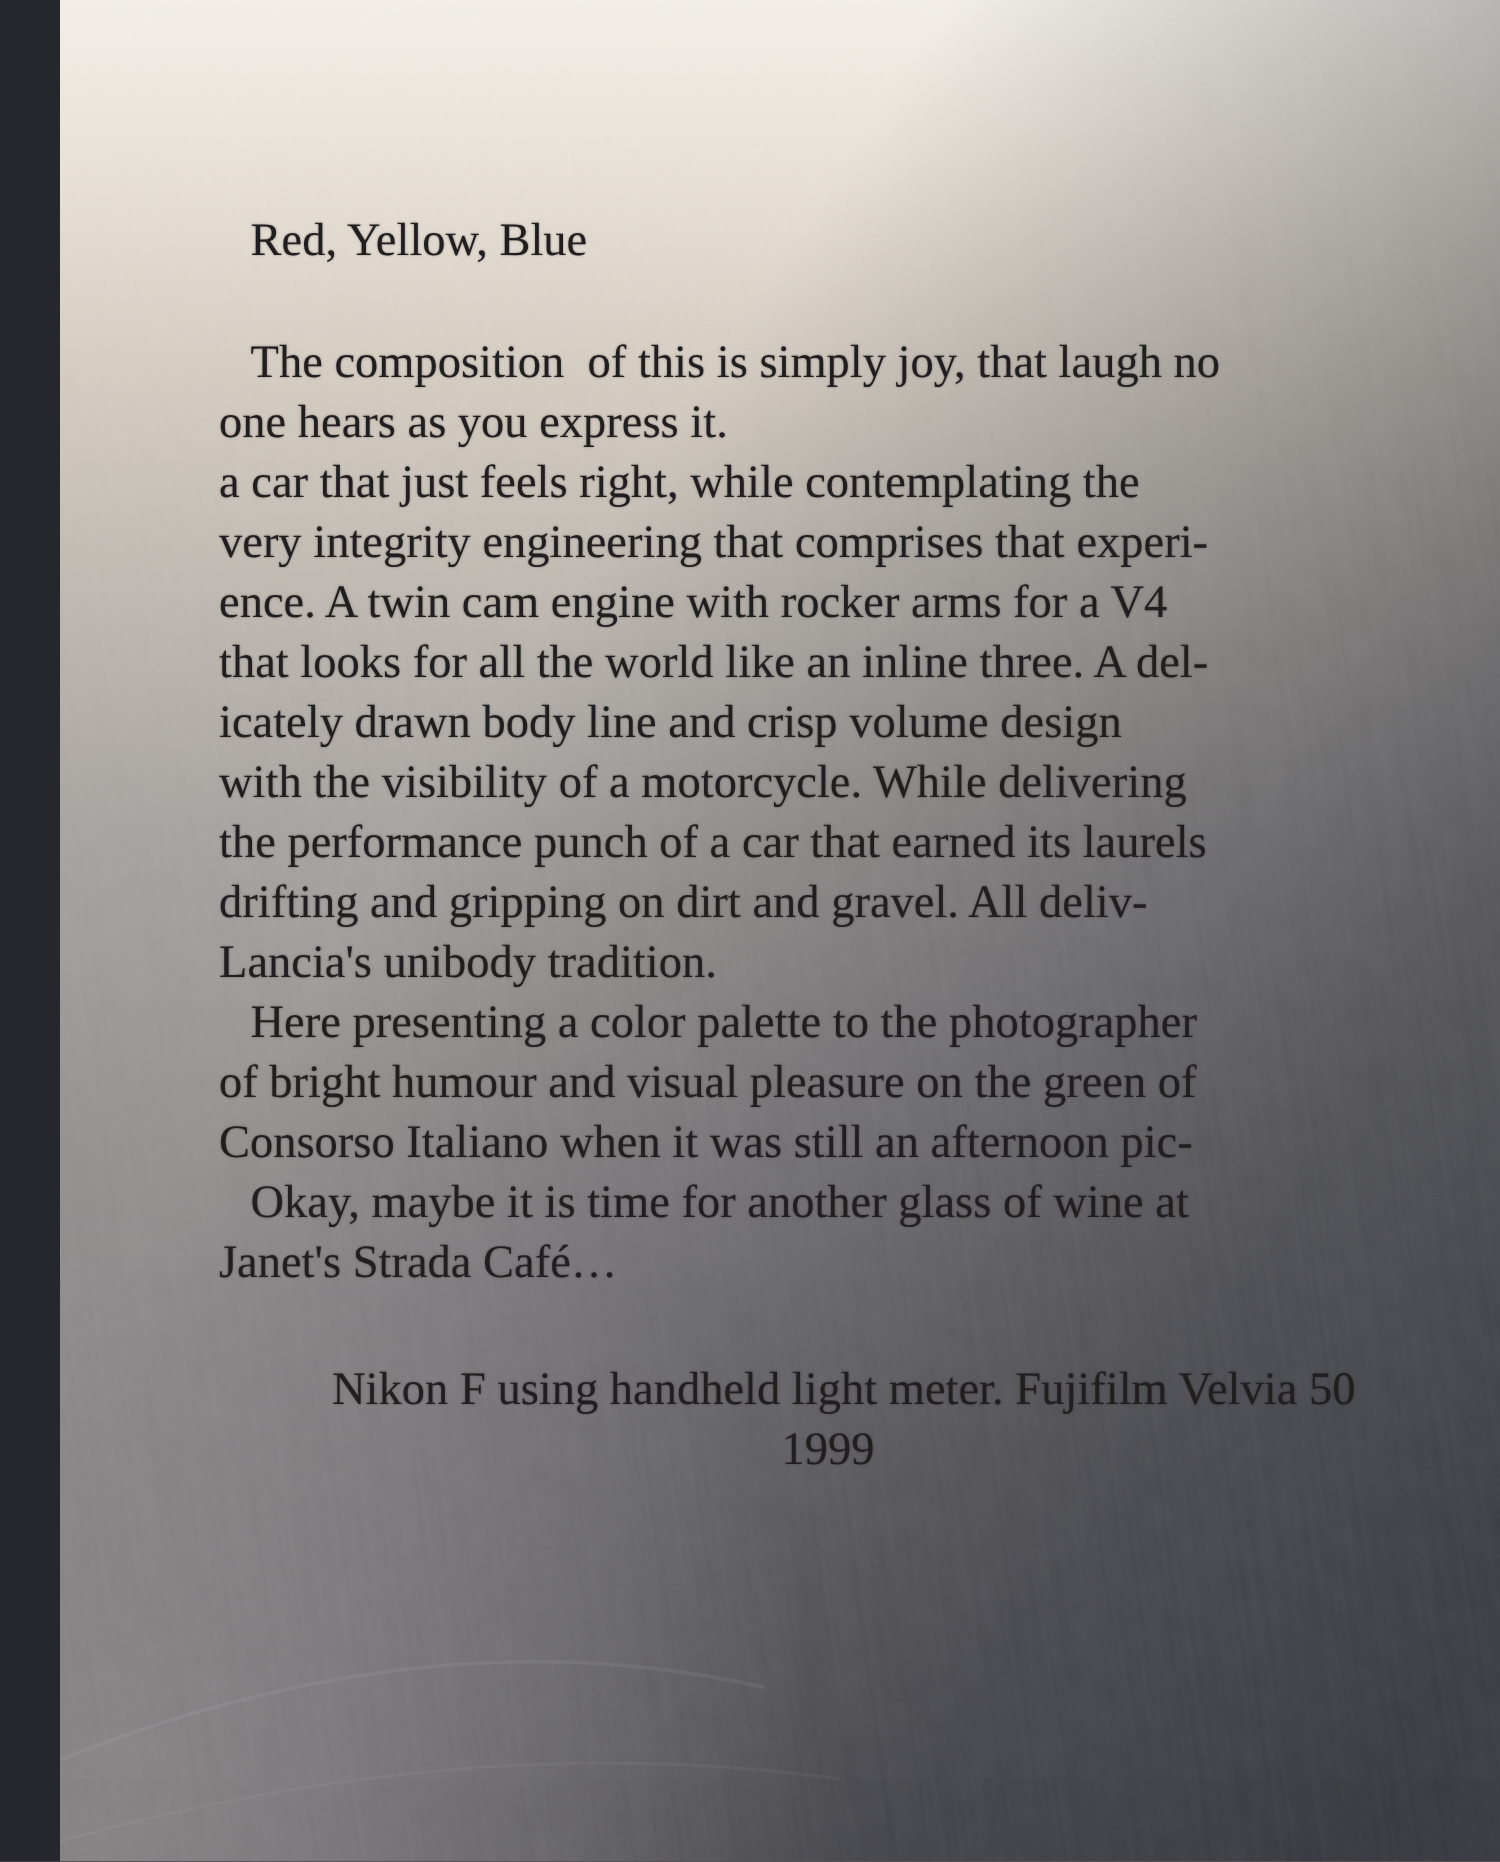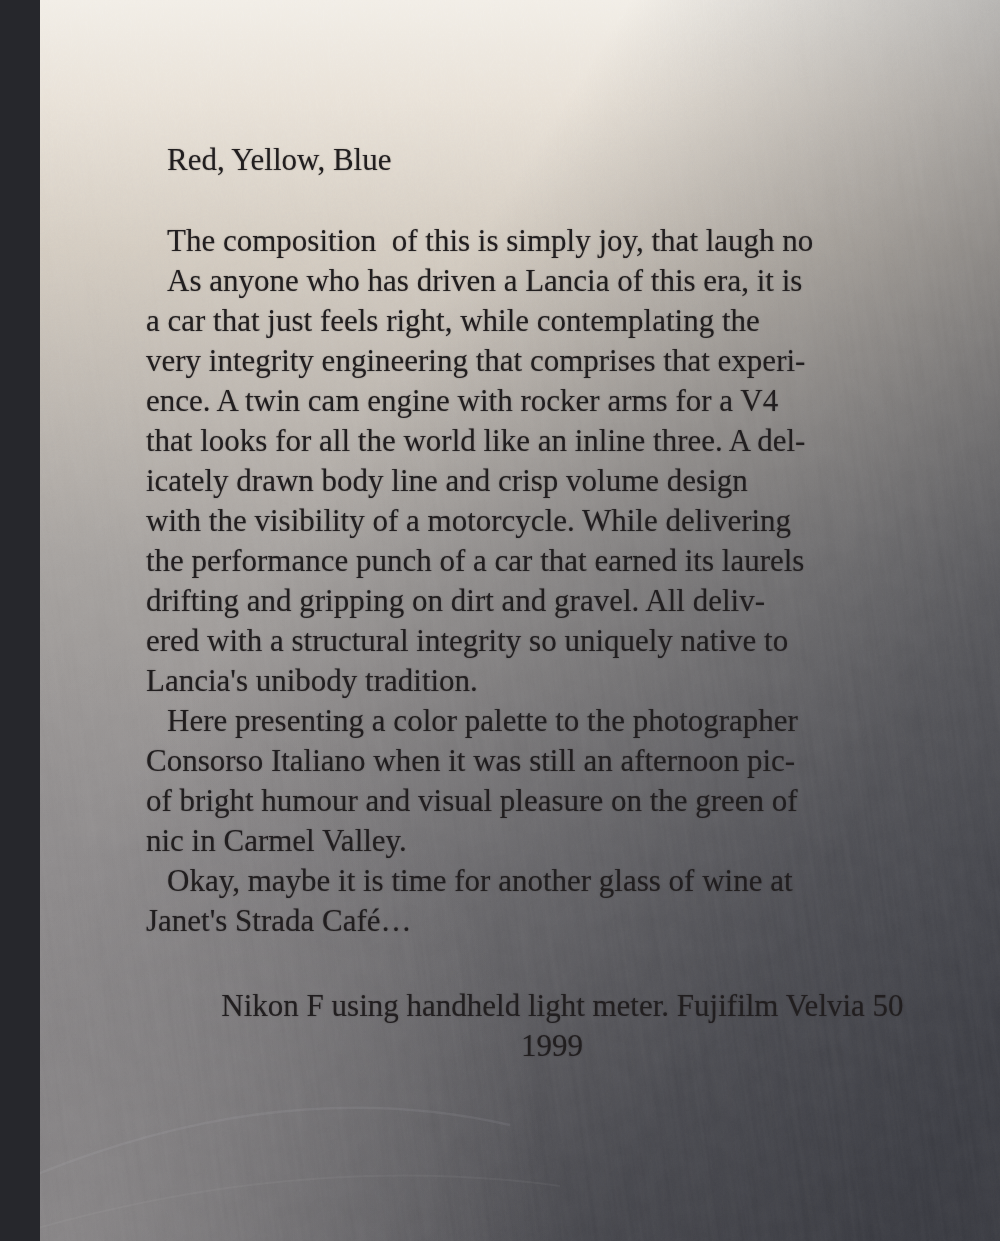--- a/index.html
+++ b/index.html
@@ -101,35 +101,33 @@
 
     <path d="M -40 1190 Q 230 1070 470 1125" stroke="#d8d8dc" stroke-opacity="0.09" stroke-width="2.5" fill="none"></path>
     <path d="M -30 1236 Q 260 1150 520 1186" stroke="#d8d8dc" stroke-opacity="0.06" stroke-width="2" fill="none"></path>
   </svg>
 
   <div class="text-block">
     <div class="line indent title-line">Red, Yellow, Blue</div>
 
     <div>
         <div class="line indent">The composition  of this is simply joy, that laugh no</div>
-        <div class="line indent">As anyone who has driven a Lancia of this era, it is</div>
+        <div class="line">one hears as you express it.</div>
         <div class="line">a car that just feels right, while contemplating the</div>
         <div class="line">very integrity engineering that comprises that experi-</div>
         <div class="line">ence. A twin cam engine with rocker arms for a V4</div>
         <div class="line">that looks for all the world like an inline three. A del-</div>
         <div class="line">icately drawn body line and crisp volume design</div>
         <div class="line">with the visibility of a motorcycle. While delivering</div>
         <div class="line">the performance punch of a car that earned its laurels</div>
         <div class="line">drifting and gripping on dirt and gravel. All deliv-</div>
-        <div class="line">ered with a structural integrity so uniquely native to</div>
         <div class="line">Lancia's unibody tradition.</div>
         <div class="line indent">Here presenting a color palette to the photographer</div>
+        <div class="line">of bright humour and visual pleasure on the green of</div>
         <div class="line">Consorso Italiano when it was still an afternoon pic-</div>
-        <div class="line">of bright humour and visual pleasure on the green of</div>
-        <div class="line">nic in Carmel Valley.</div>
         <div class="line indent">Okay, maybe it is time for another glass of wine at</div>
         <div class="line">Janet's Strada Café…</div>
       </div>
 
     <div class="caption-block">
         <div class="line indent">Nikon F using handheld light meter. Fujifilm Velvia 50</div>
         <div class="line">1999</div>
       </div>
   </div>
 

